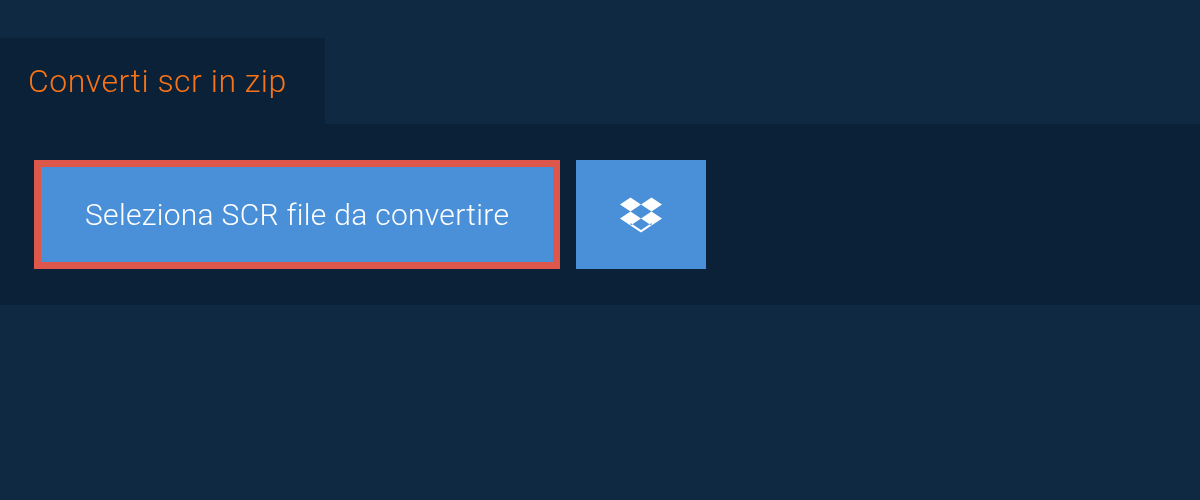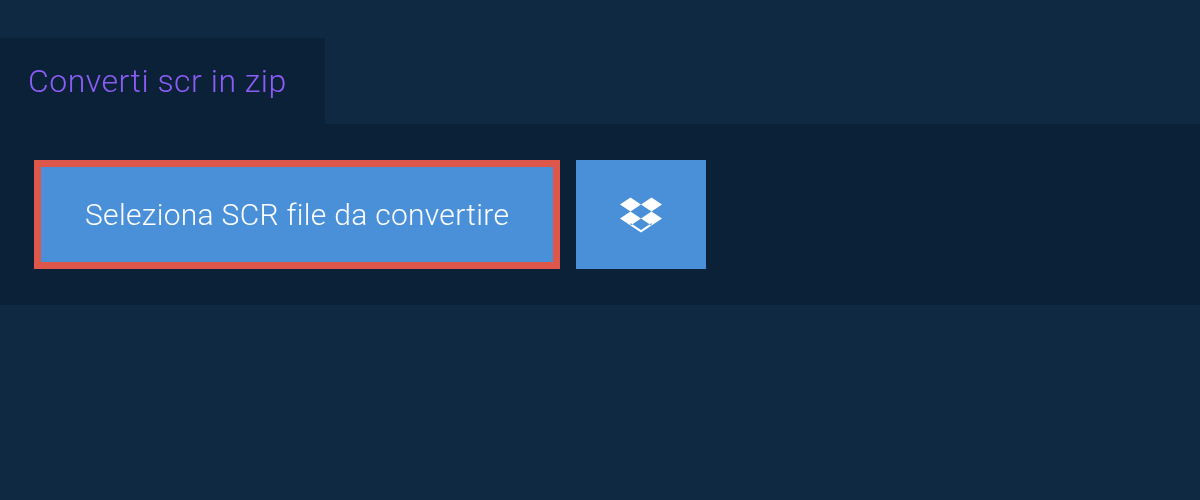--- a/index.html
+++ b/index.html
@@ -14,21 +14,21 @@
       font-family: -apple-system, BlinkMacSystemFont, "Segoe UI", Roboto, "Helvetica Neue", Arial, sans-serif;
       overflow: hidden;
     }
     .tab-container {
       padding-top: 38px;
     }
     .tab {
       display: inline-block;
       background: #0a2138;
       padding: 24px 38px 24px 28px;
-      color: #8b5cf6;
+      color: #f97316;
       font-size: 32px;
       font-weight: 300;
       letter-spacing: 0.5px;
     }
     .panel {
       background: #0a2138;
       padding: 36px 34px 36px 34px;
       width: 100%;
     }
     .button-row {

